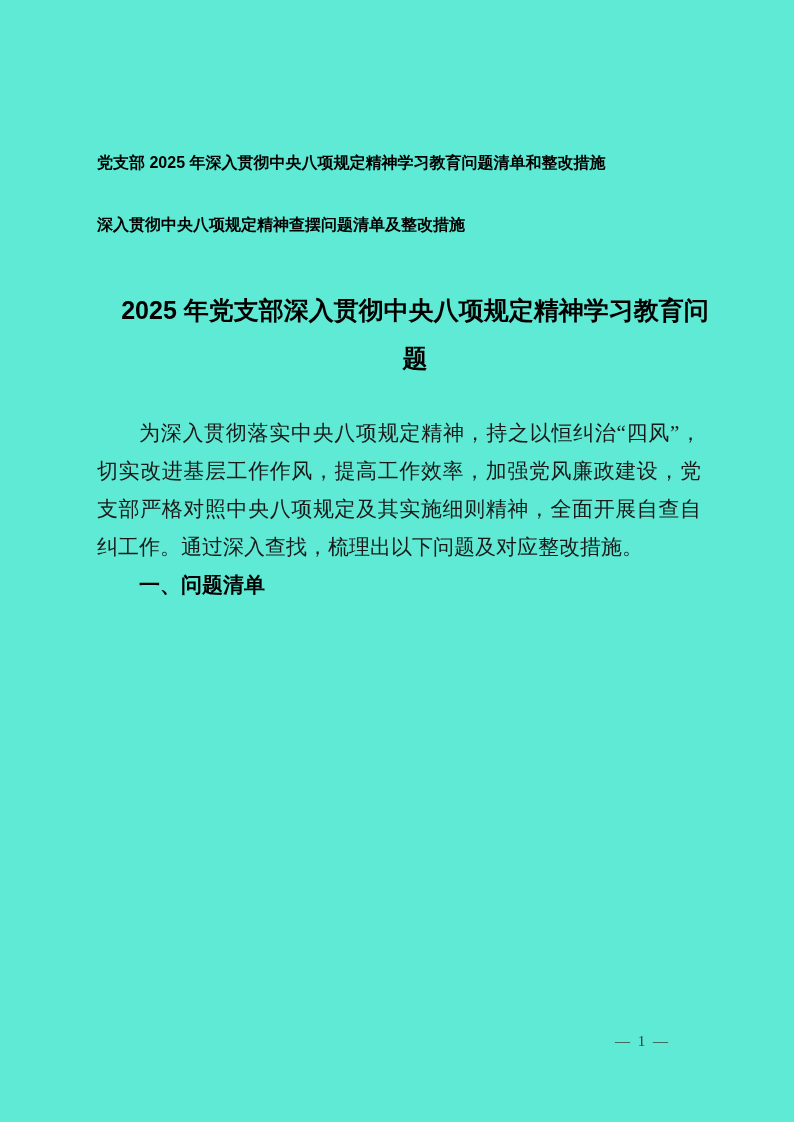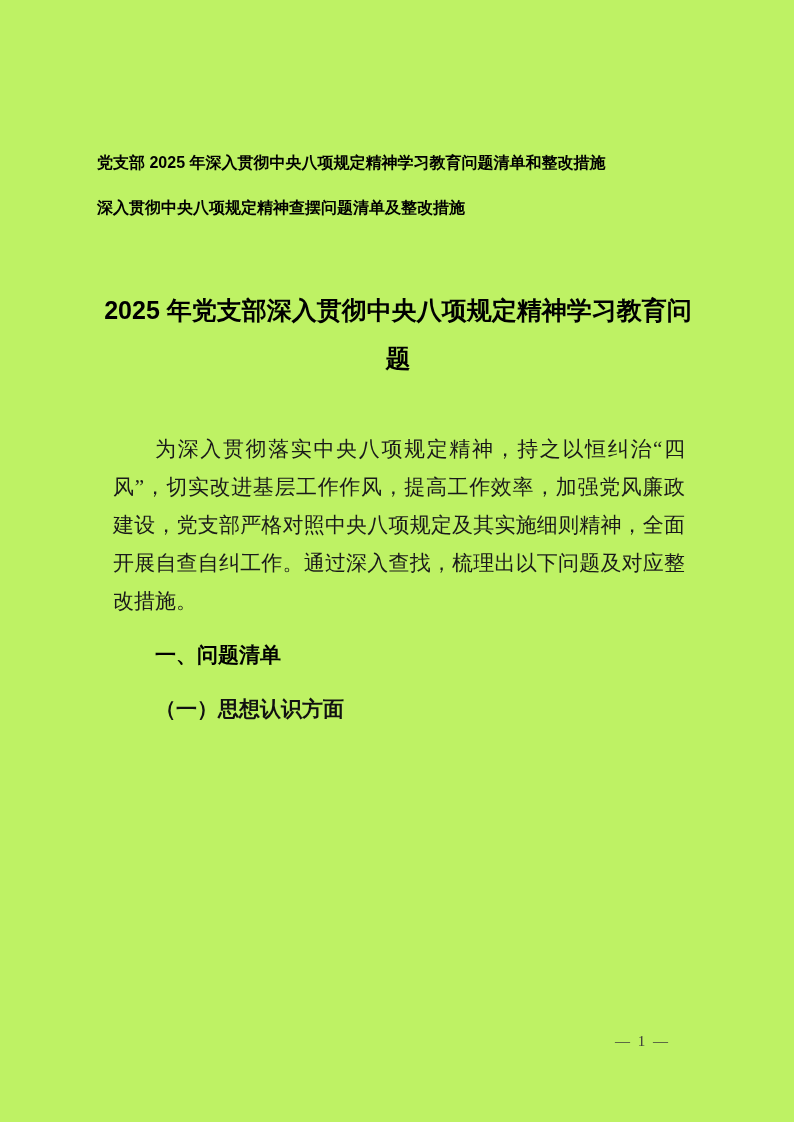--- a/index.html
+++ b/index.html
@@ -5,61 +5,61 @@
   html, body {
     margin: 0;
     padding: 0;
     background: #e8e8e8;
   }
   .page {
     position: relative;
     width: 794px;
     height: 1122px;
     margin: 0 auto;
-    background: #bef264;
+    background: #5eead4;
     overflow: hidden;
     color: #1a1a1a;
     font-family: "Liberation Serif", "DejaVu Serif", serif;
   }
   .doc-header {
     position: absolute;
     left: 97px;
     width: 604px;
     font-family: "Liberation Sans", "DejaVu Sans", sans-serif;
     font-weight: 700;
     font-size: 16px;
     line-height: 22px;
     color: #000000;
   }
   .doc-header.line1 { top: 152px; }
-  .doc-header.line2 { top: 197px; }
+  .doc-header.line2 { top: 214px; }
   .doc-title {
     position: absolute;
     top: 286px;
-    left: 96px;
+    left: 113px;
     width: 604px;
     text-align: center;
     font-family: "Liberation Sans", "DejaVu Sans", sans-serif;
     font-weight: 700;
     font-size: 25px;
     line-height: 48px;
     color: #000000;
   }
   .doc-body {
     position: absolute;
     top: 414px;
     left: 97px;
     width: 604px;
     font-size: 21px;
     line-height: 38px;
   }
   .doc-body p,
   .doc-body .h2,
   .doc-body .h3 {
-    margin: 16px;
+    margin: 0;
     padding: 0;
   }
   .doc-body p {
     text-indent: 2em;
     text-align: justify;
     color: #1a1a1a;
   }
   .doc-body .h2 {
     text-indent: 2em;
     font-family: Liberation Sans, sans-serif;
@@ -100,21 +100,20 @@
 
   <div class="doc-title">
     <span>2025 年党支部深入贯彻中央八项规定精神学习教育问题</span><br>
   </div>
 
   <div class="doc-body">
     <p>为深入贯彻落实中央八项规定精神，持之以恒纠治“四风”，切实改进基层工作作风，提高工作效率，加强党风廉政建设，党支部严格对照中央八项规定及其实施细则精神，全面开展自查自纠工作。通过深入查找，梳理出以下问题及对应整改措施。</p>
 
     <div class="h2">一、问题清单</div>
 
-    <div class="h3">（一）思想认识方面</div>
 
 
   </div>
 
   <div class="doc-footer">
     <span class="pageno">— 1 —</span>
   </div>
 
 </div>
 

